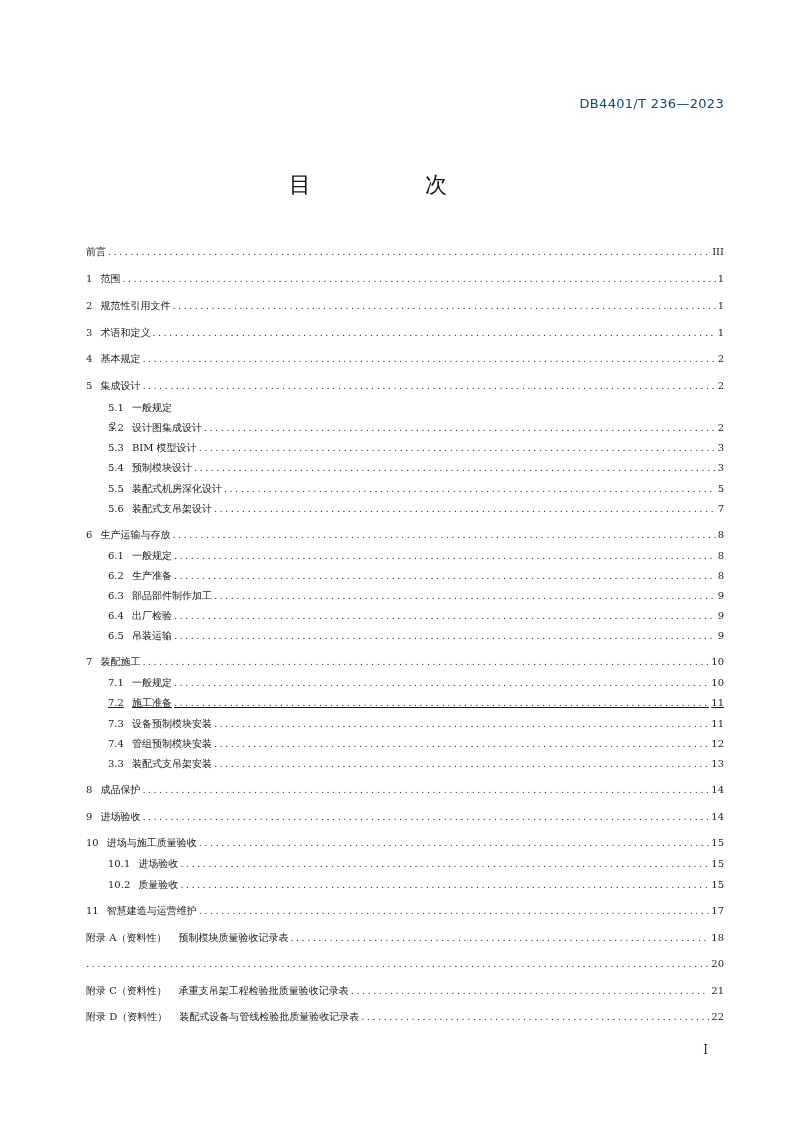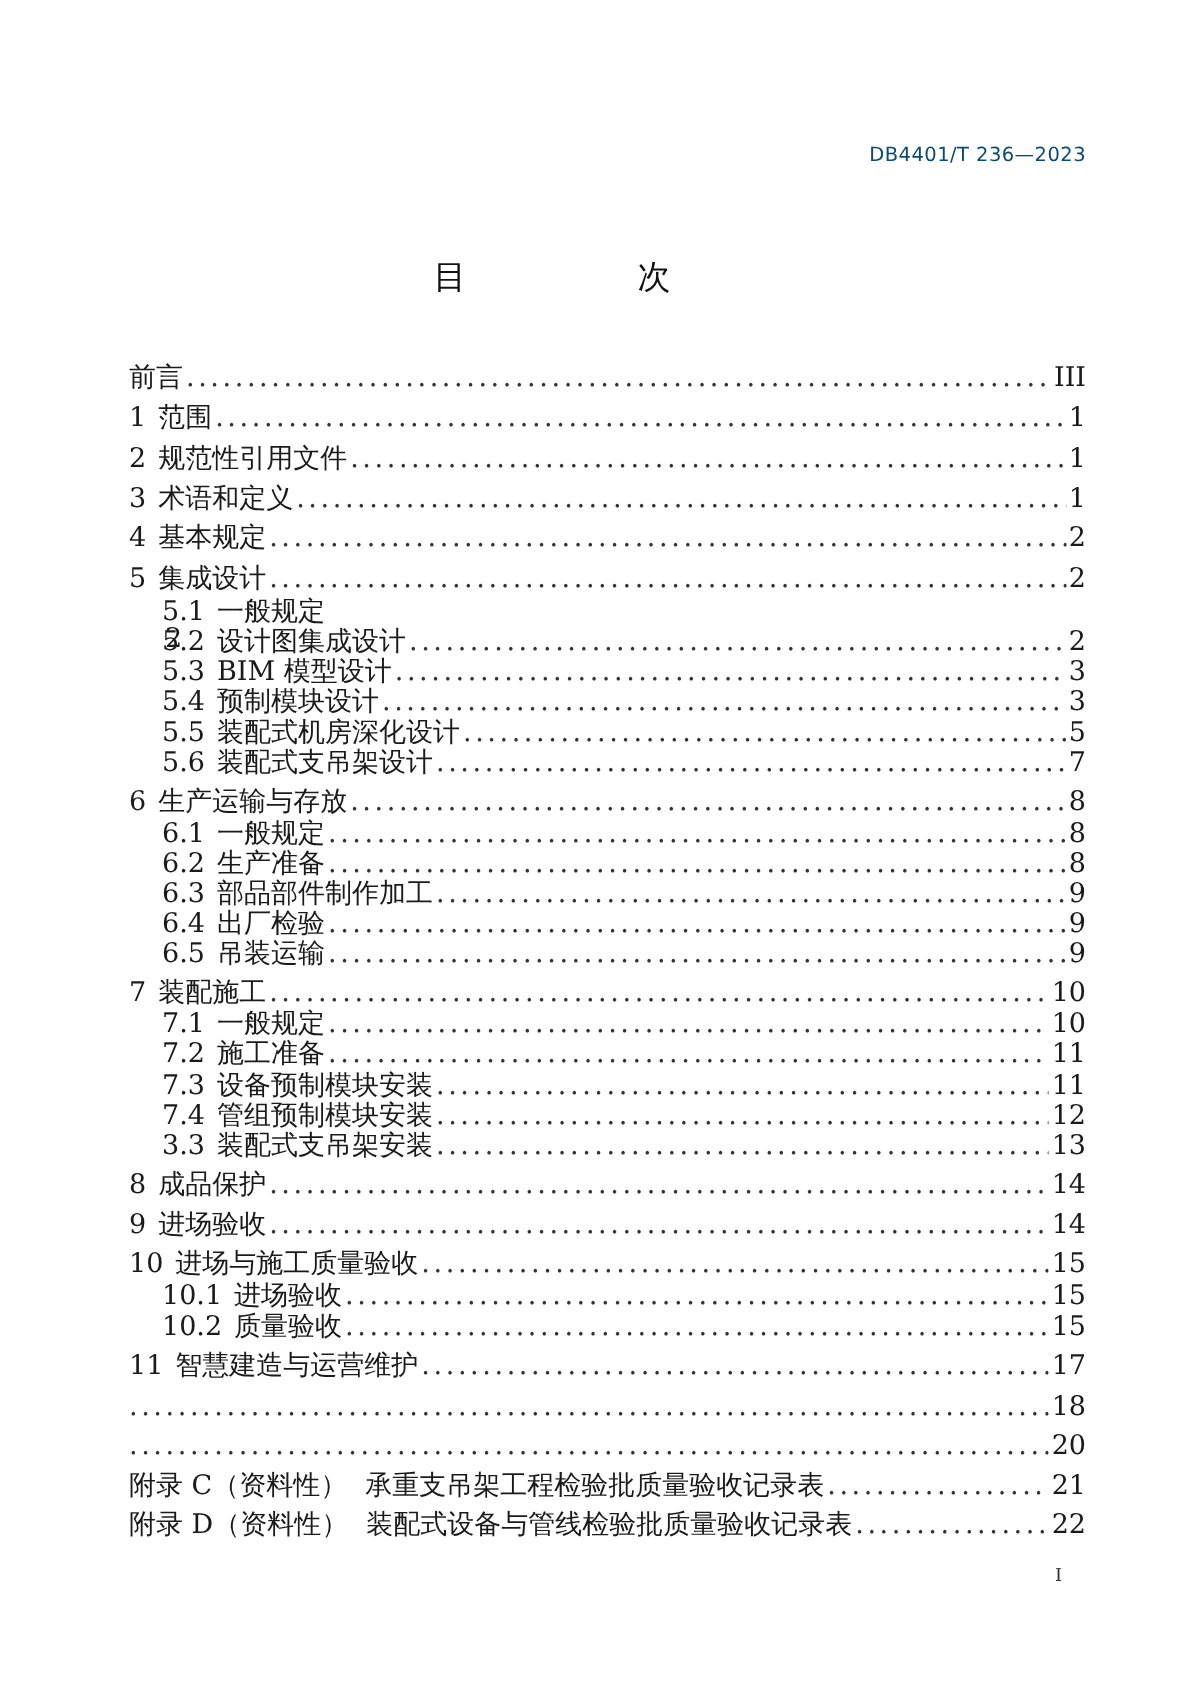--- a/index.html
+++ b/index.html
@@ -5,21 +5,21 @@
     html, body { margin: 0; padding: 0; background: #ffffff; }
     body { width: 800px; height: 1133px; position: relative; overflow: hidden;
            font-family: "DejaVu Serif", "Liberation Serif", serif; color: #1a1a1a; }
     .doc-code { position: absolute; top: 96px; right: 76px; font-family: "DejaVu Sans", "Liberation Sans", sans-serif;
                 font-size: 13px; letter-spacing: 0.3px; color: #0c4a6e; }
     .title { position: absolute; top: 170px; left: 0; width: 736px; text-align: center;
              font-family: "DejaVu Sans", "Liberation Sans", sans-serif; font-size: 22px; letter-spacing: 46px;
              padding-left: 46px; box-sizing: border-box; color: #111; }
     .toc { position: absolute; left: 86px; width: 638px; top: 0; }
     .row { position: absolute; left: 0; width: 638px; height: 18px; display: flex; align-items: baseline;
-           font-size: 18px; line-height: 18px; white-space: nowrap; cursor: pointer; }
+           font-size: 10px; line-height: 18px; white-space: nowrap; cursor: pointer; }
     .row.l2 { padding-left: 22px; width: 616px; }
     .row .label { flex: 0 0 auto; padding-right: 2px; }
     .row .num { margin-right: 8px; }
     .row .dots { flex: 1 1 auto; overflow: hidden; color: #333; letter-spacing: 2.4px; }
     .row .dots::before { content: "........................................................................................................................................................"; }
     .row .page { flex: 0 0 auto; padding-left: 2px; }
     .row.appendix .tag { margin-right: 12px; }
     .footer-page { position: absolute; top: 1043px; right: 92px; font-size: 12px; color: #333; }
   </style>
 </head>
@@ -122,21 +122,21 @@
     <div class="row" style="top: 653px;">
       <span class="label"><span class="num">7</span><span>装配施工</span></span>
       <span class="dots"></span>
       <span class="page">10</span>
     </div>
     <div class="row l2" style="top: 674px;">
       <span class="label"><span class="num">7.1</span><span>一般规定</span></span>
       <span class="dots"></span>
       <span class="page">10</span>
     </div>
-    <div class="row l2" style="top: 694px;">
+    <div class="row l2" style="top: 694px; text-decoration: underline;">
       <span class="label"><span class="num">7.2</span><span>施工准备</span></span>
       <span class="dots"></span>
       <span class="page">11</span>
     </div>
     <div class="row l2" style="top: 715px;">
       <span class="label"><span class="num">7.3</span><span>设备预制模块安装</span></span>
       <span class="dots"></span>
       <span class="page">11</span>
     </div>
     <div class="row l2" style="top: 735px;">
@@ -173,20 +173,21 @@
       <span class="label"><span class="num">10.2</span><span>质量验收</span></span>
       <span class="dots"></span>
       <span class="page">15</span>
     </div>
     <div class="row" style="top: 902px;">
       <span class="label"><span class="num">11</span><span>智慧建造与运营维护</span></span>
       <span class="dots"></span>
       <span class="page">17</span>
     </div>
     <div class="row appendix" style="top: 929px;">
+      <span class="label"><span class="tag">附录 A（资料性）</span><span>预制模块质量验收记录表</span></span>
       <span class="dots"></span>
       <span class="page">18</span>
     </div>
     <div class="row appendix" style="top: 955px;">
       <span class="dots"></span>
       <span class="page">20</span>
     </div>
     <div class="row appendix" style="top: 982px;">
       <span class="label"><span class="tag">附录 C（资料性）</span><span>承重支吊架工程检验批质量验收记录表</span></span>
       <span class="dots"></span>

